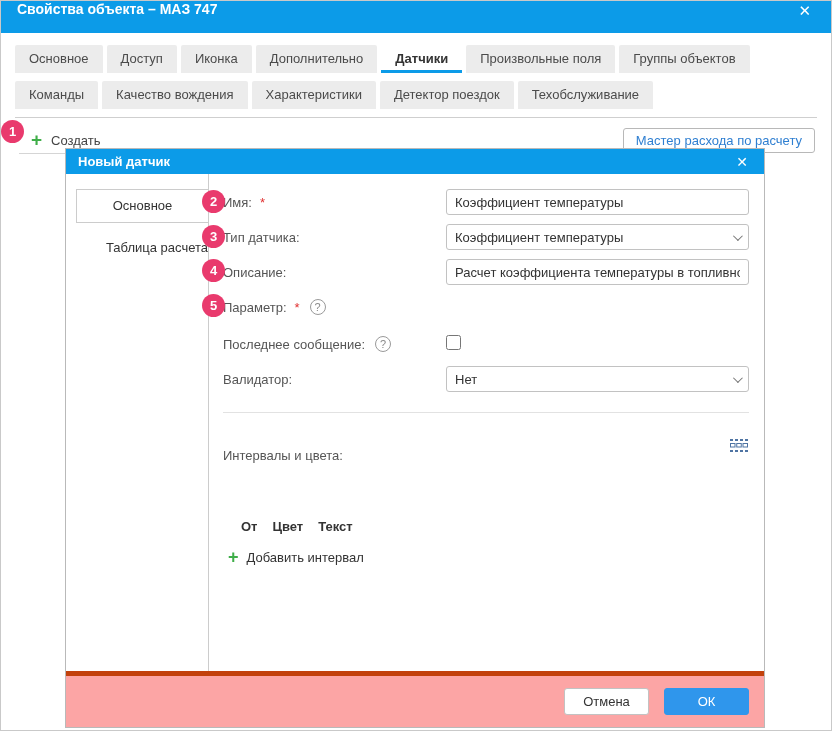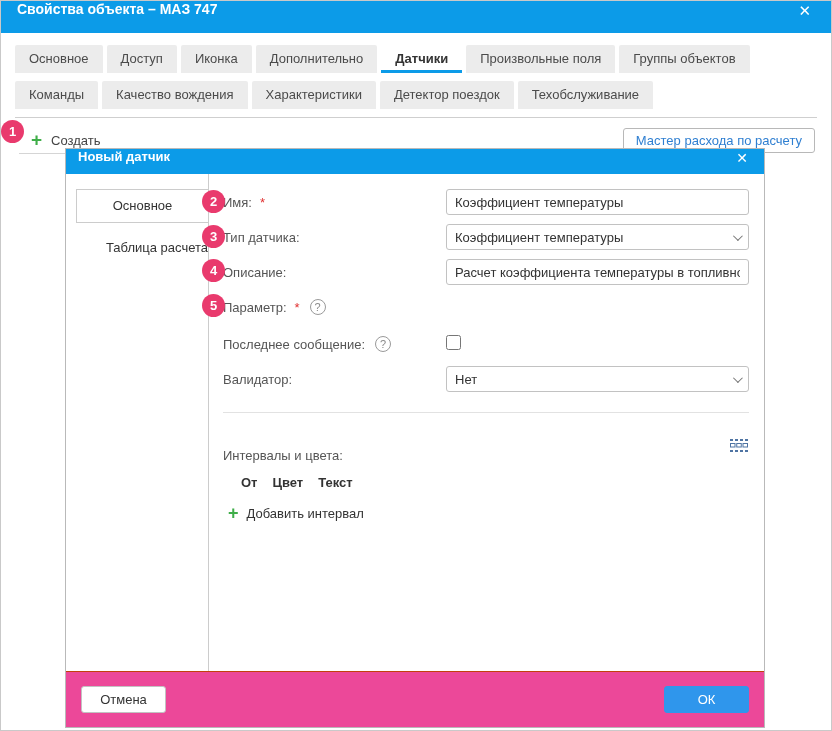--- a/index.html
+++ b/index.html
@@ -61,21 +61,21 @@
   .badge5 { left: 202px; top: 294px; }
 
   
   .modal {
     position: absolute; left: 65px; top: 148px; width: 700px; height: 580px;
     background: #fff; border: 1px solid #b9b9b9; z-index: 10;
     display: flex; flex-direction: column;
   }
   .modal-header {
     height: 25px; background: #0c9be8; color: #fff; flex: 0 0 25px;
-    display: flex; padding: 0 12px;
+    display: flex; align-items: center; padding: 0 12px;
   }
   .modal-title { font-size: 13px; font-weight: 700; }
   .modal-header .close-x { font-size: 14px; }
 
   .modal-body { flex: 1; display: flex; min-height: 0; }
   .modal-sidebar { width: 143px; border-right: 1px solid #ccc; flex: 0 0 143px; }
   .side-tab {
     font-size: 13px; color: #333; text-align: center; cursor: pointer;
   }
   .side-tab.active {
@@ -117,28 +117,28 @@
   .checkbox {
     width: 15px; height: 15px; border: 1px solid #8f8f8f; border-radius: 2px;
     background: #fff; cursor: pointer;
   }
   .form-divider { border: none; border-top: 1px solid #e2e2e2; margin: 20px 0 0; }
 
   .intervals-head { display: flex; align-items: center; margin-top: 15px; }
   .intervals-title { font-size: 13px; color: #555; margin-top: 20px; }
   .grid-icon { margin-left: auto; cursor: pointer; line-height: 0; }
   .int-cols { display: flex; gap: 15px; margin: 12px 0 0 18px; }
-  .int-col { font-size: 13px; font-weight: 700; color: #333; }
+  .int-col { font-size: 13px; font-weight: 700; color: #333; margin-top: 44px; }
   .add-interval { display: flex; align-items: center; margin: 14px 0 0 5px; cursor: pointer; }
   .add-interval .plus { font-size: 18px; }
   .add-label { font-size: 13px; color: #333; margin-left: 8px; }
 
   .modal-footer {
-    flex: 0 0 56px; background: #ec4899; border-top: 1px solid #c2410c;
-    display: flex; align-items: center; justify-content: space-between;
+    flex: 0 0 56px; background: #fca5a5; border-top: 5px solid #c2410c;
+    display: flex; align-items: center; justify-content: flex-end;
     padding: 0 15px; gap: 15px;
   }
   .btn {
     width: 85px; height: 27px; font-size: 13px; border-radius: 3px;
     cursor: pointer; font-family: "Liberation Sans", sans-serif;
   }
   .btn-cancel { background: #fff; border: 1px solid #c2c2c2; color: #333; }
   .btn-ok { background: #2f96ec; border: 1px solid #2f96ec; color: #fff; }
 </style>
 </head>

